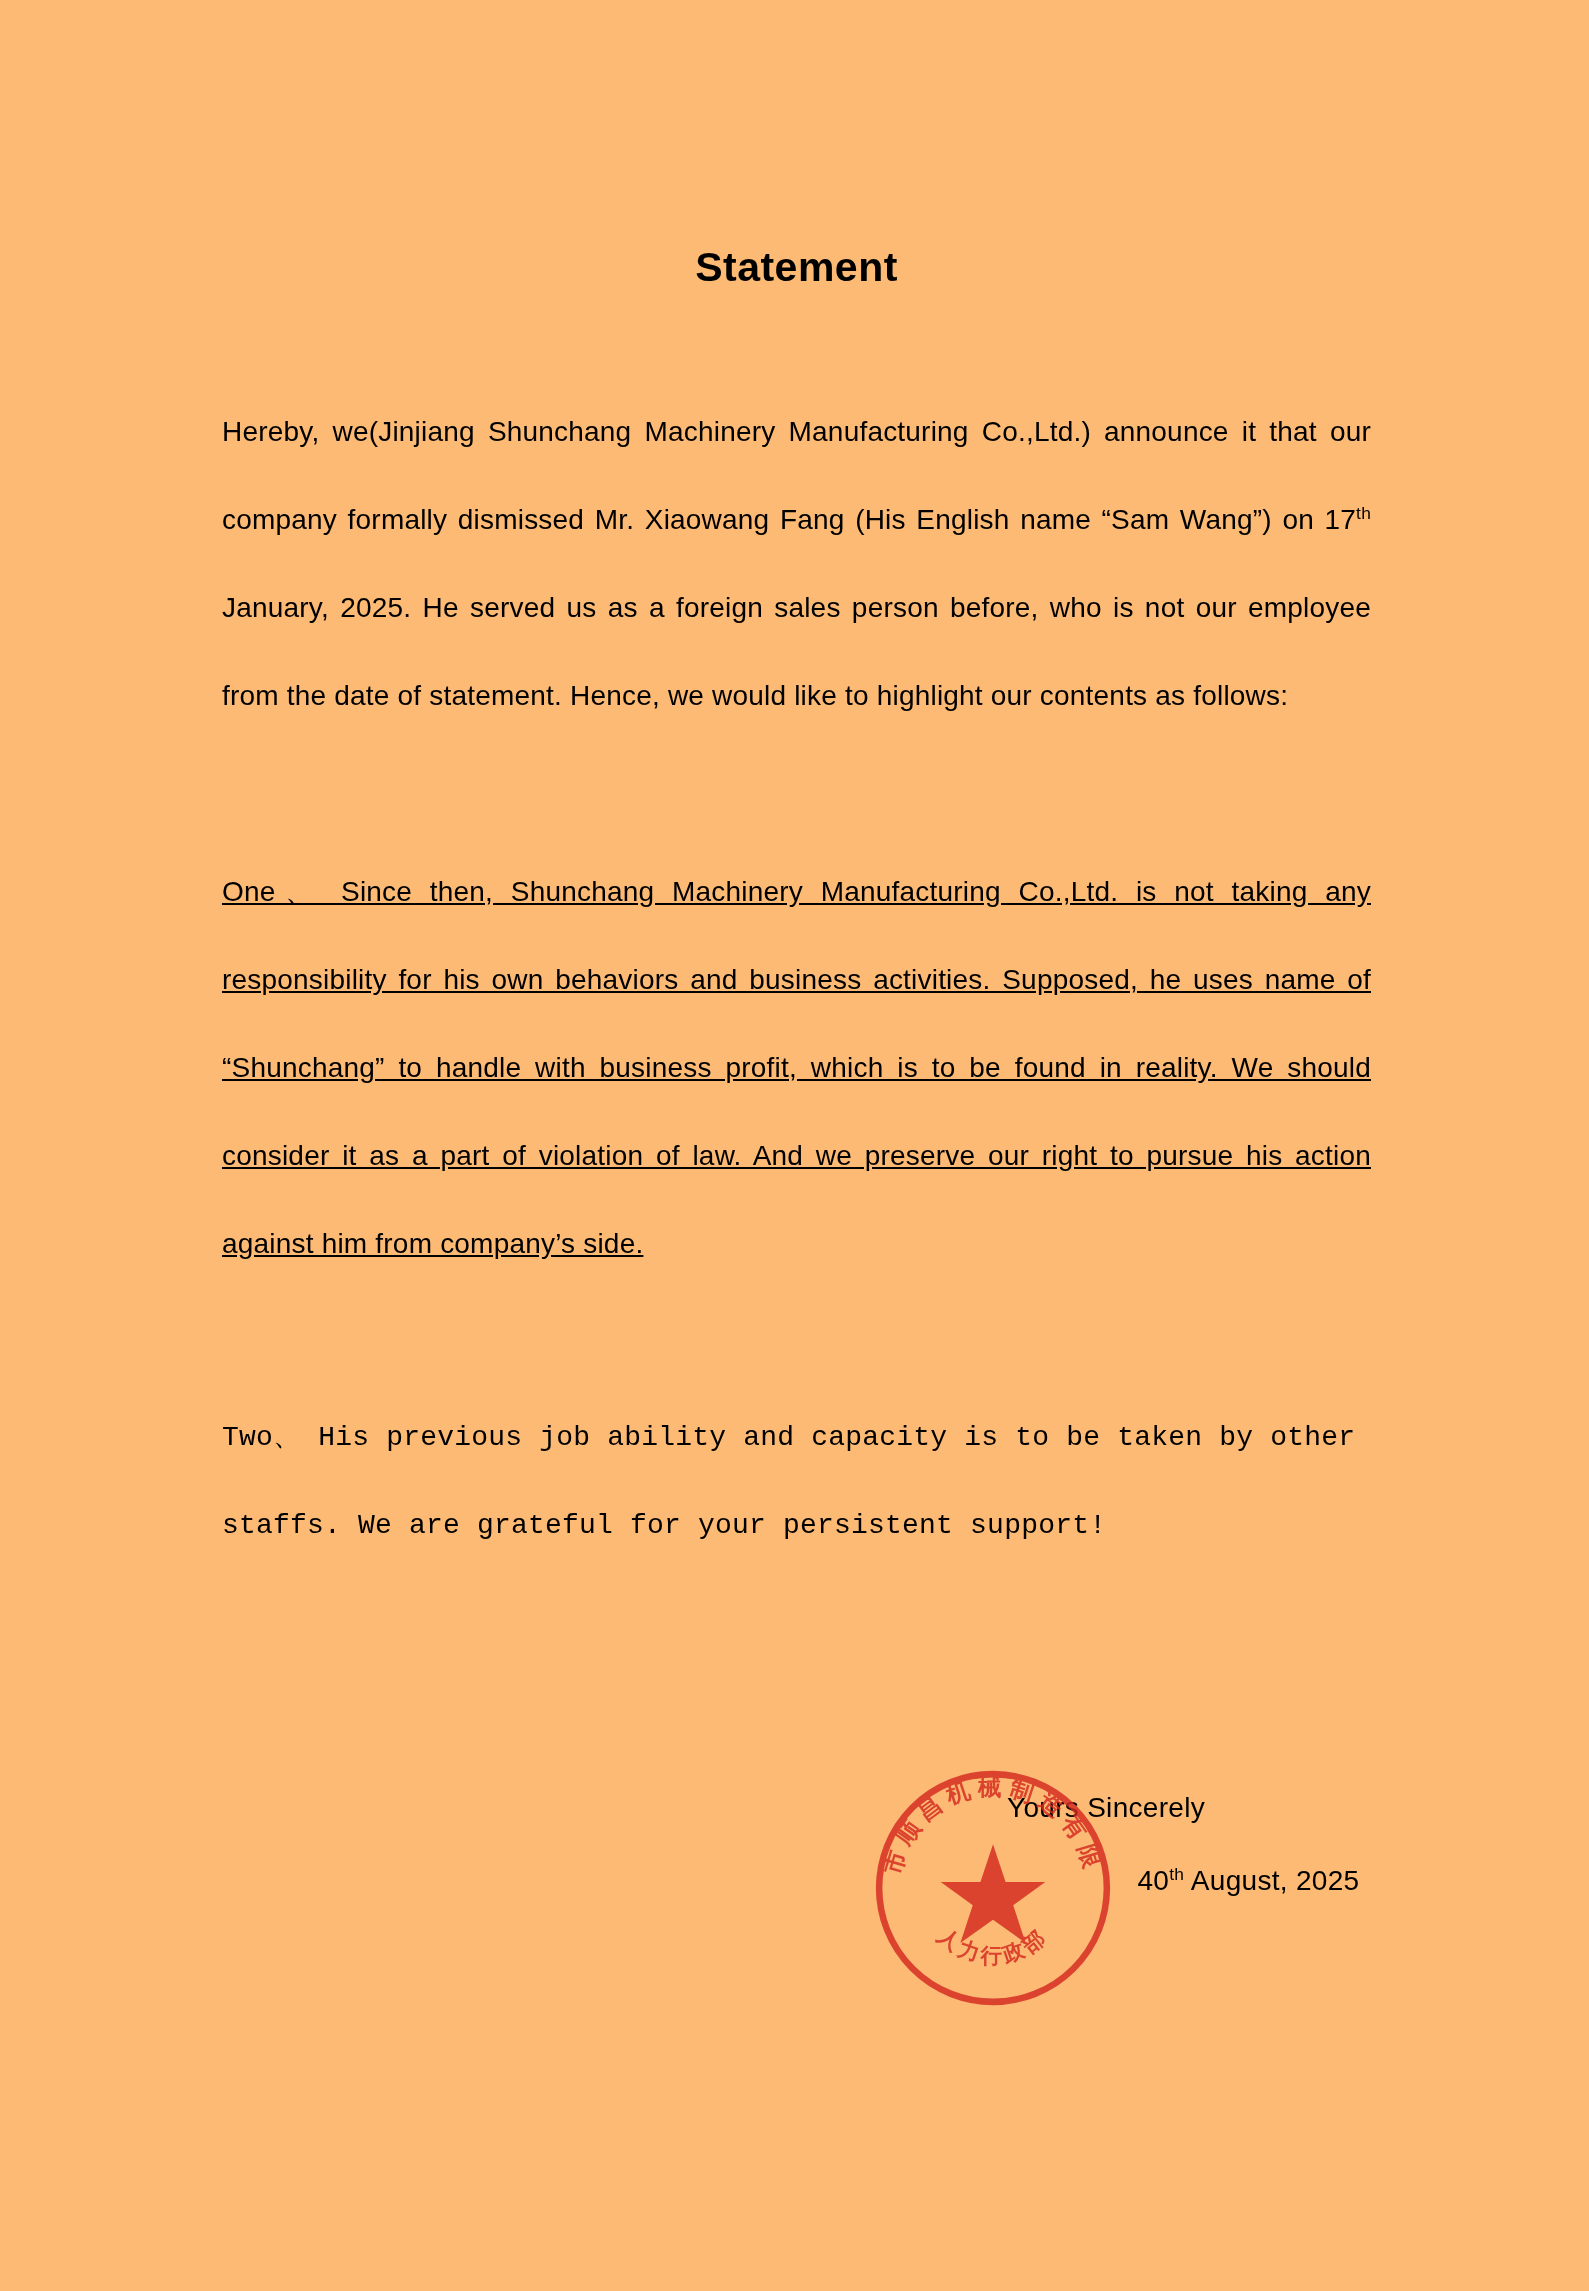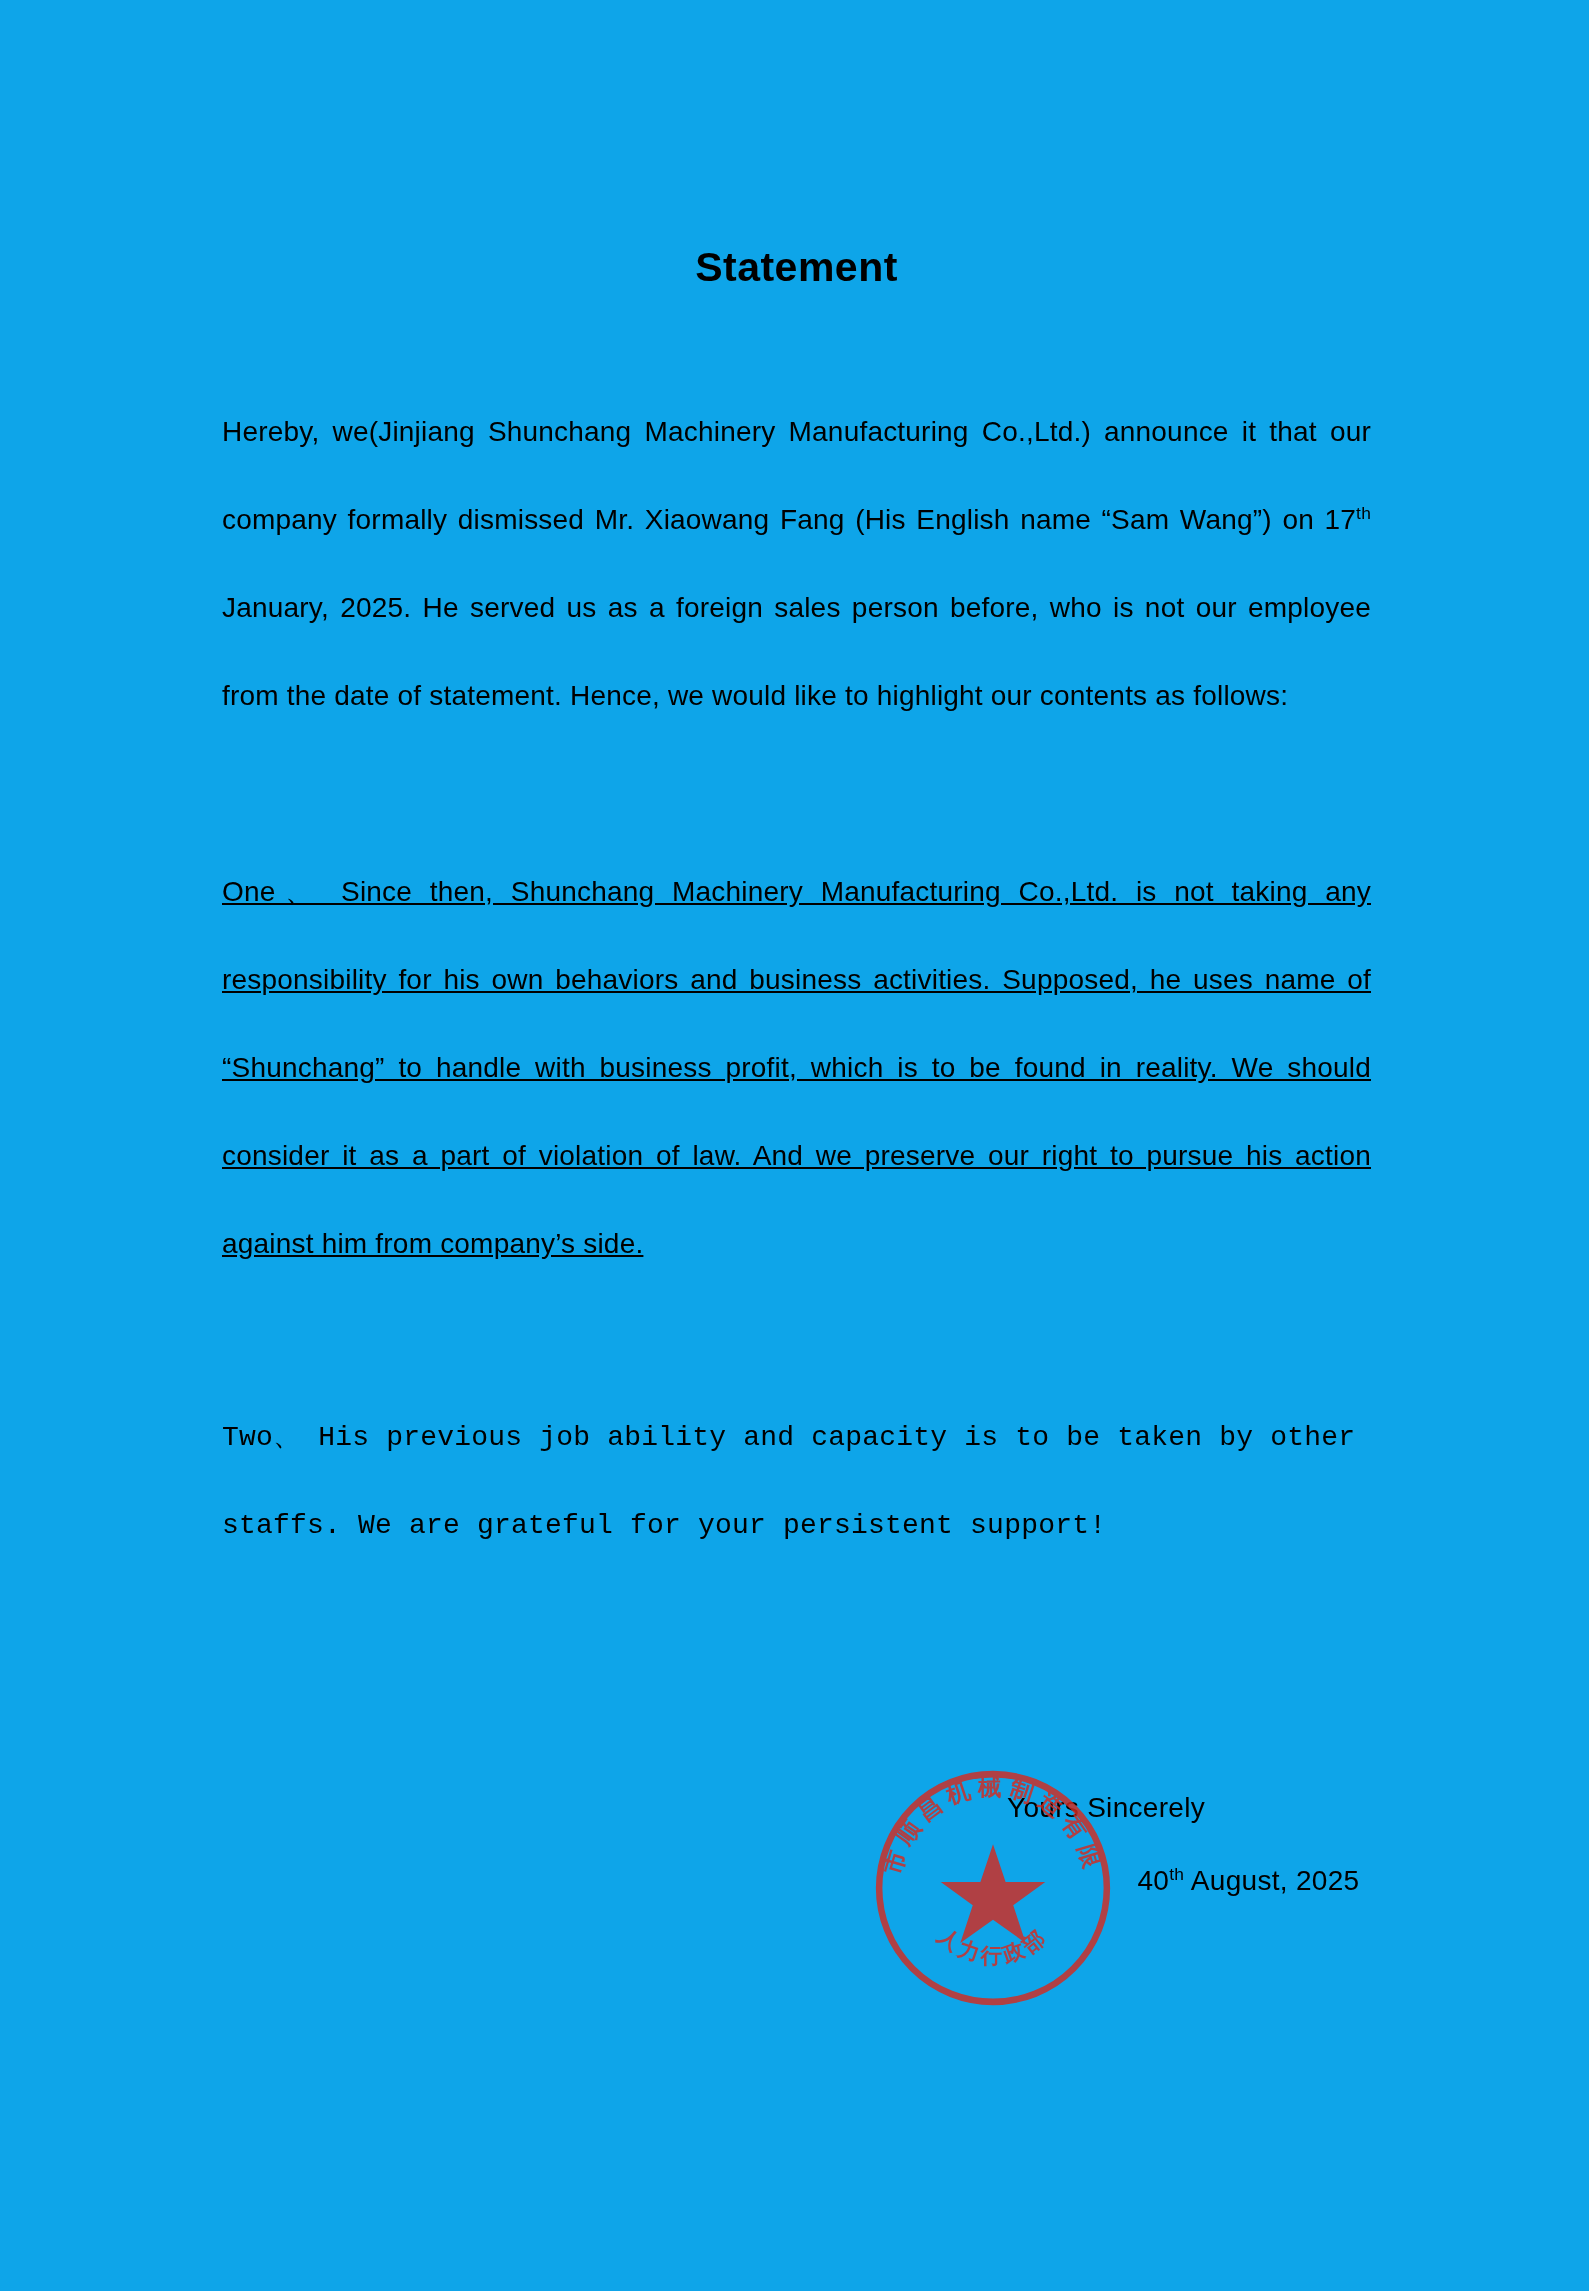--- a/index.html
+++ b/index.html
@@ -14,21 +14,21 @@
     font-family: "Liberation Sans", sans-serif;
     color: #000000;
     overflow: hidden;
   }
   .page {
     position: absolute;
     left: 0;
     top: 0;
     width: 1589px;
     height: 2291px;
-    background: #0ea5e9;
+    background: #fdba74;
   }
   .content {
     position: absolute;
     left: 222px;
     top: 0;
     width: 1149px;
   }
   .doc-title {
     text-align: center;
     font-size: 41px;

